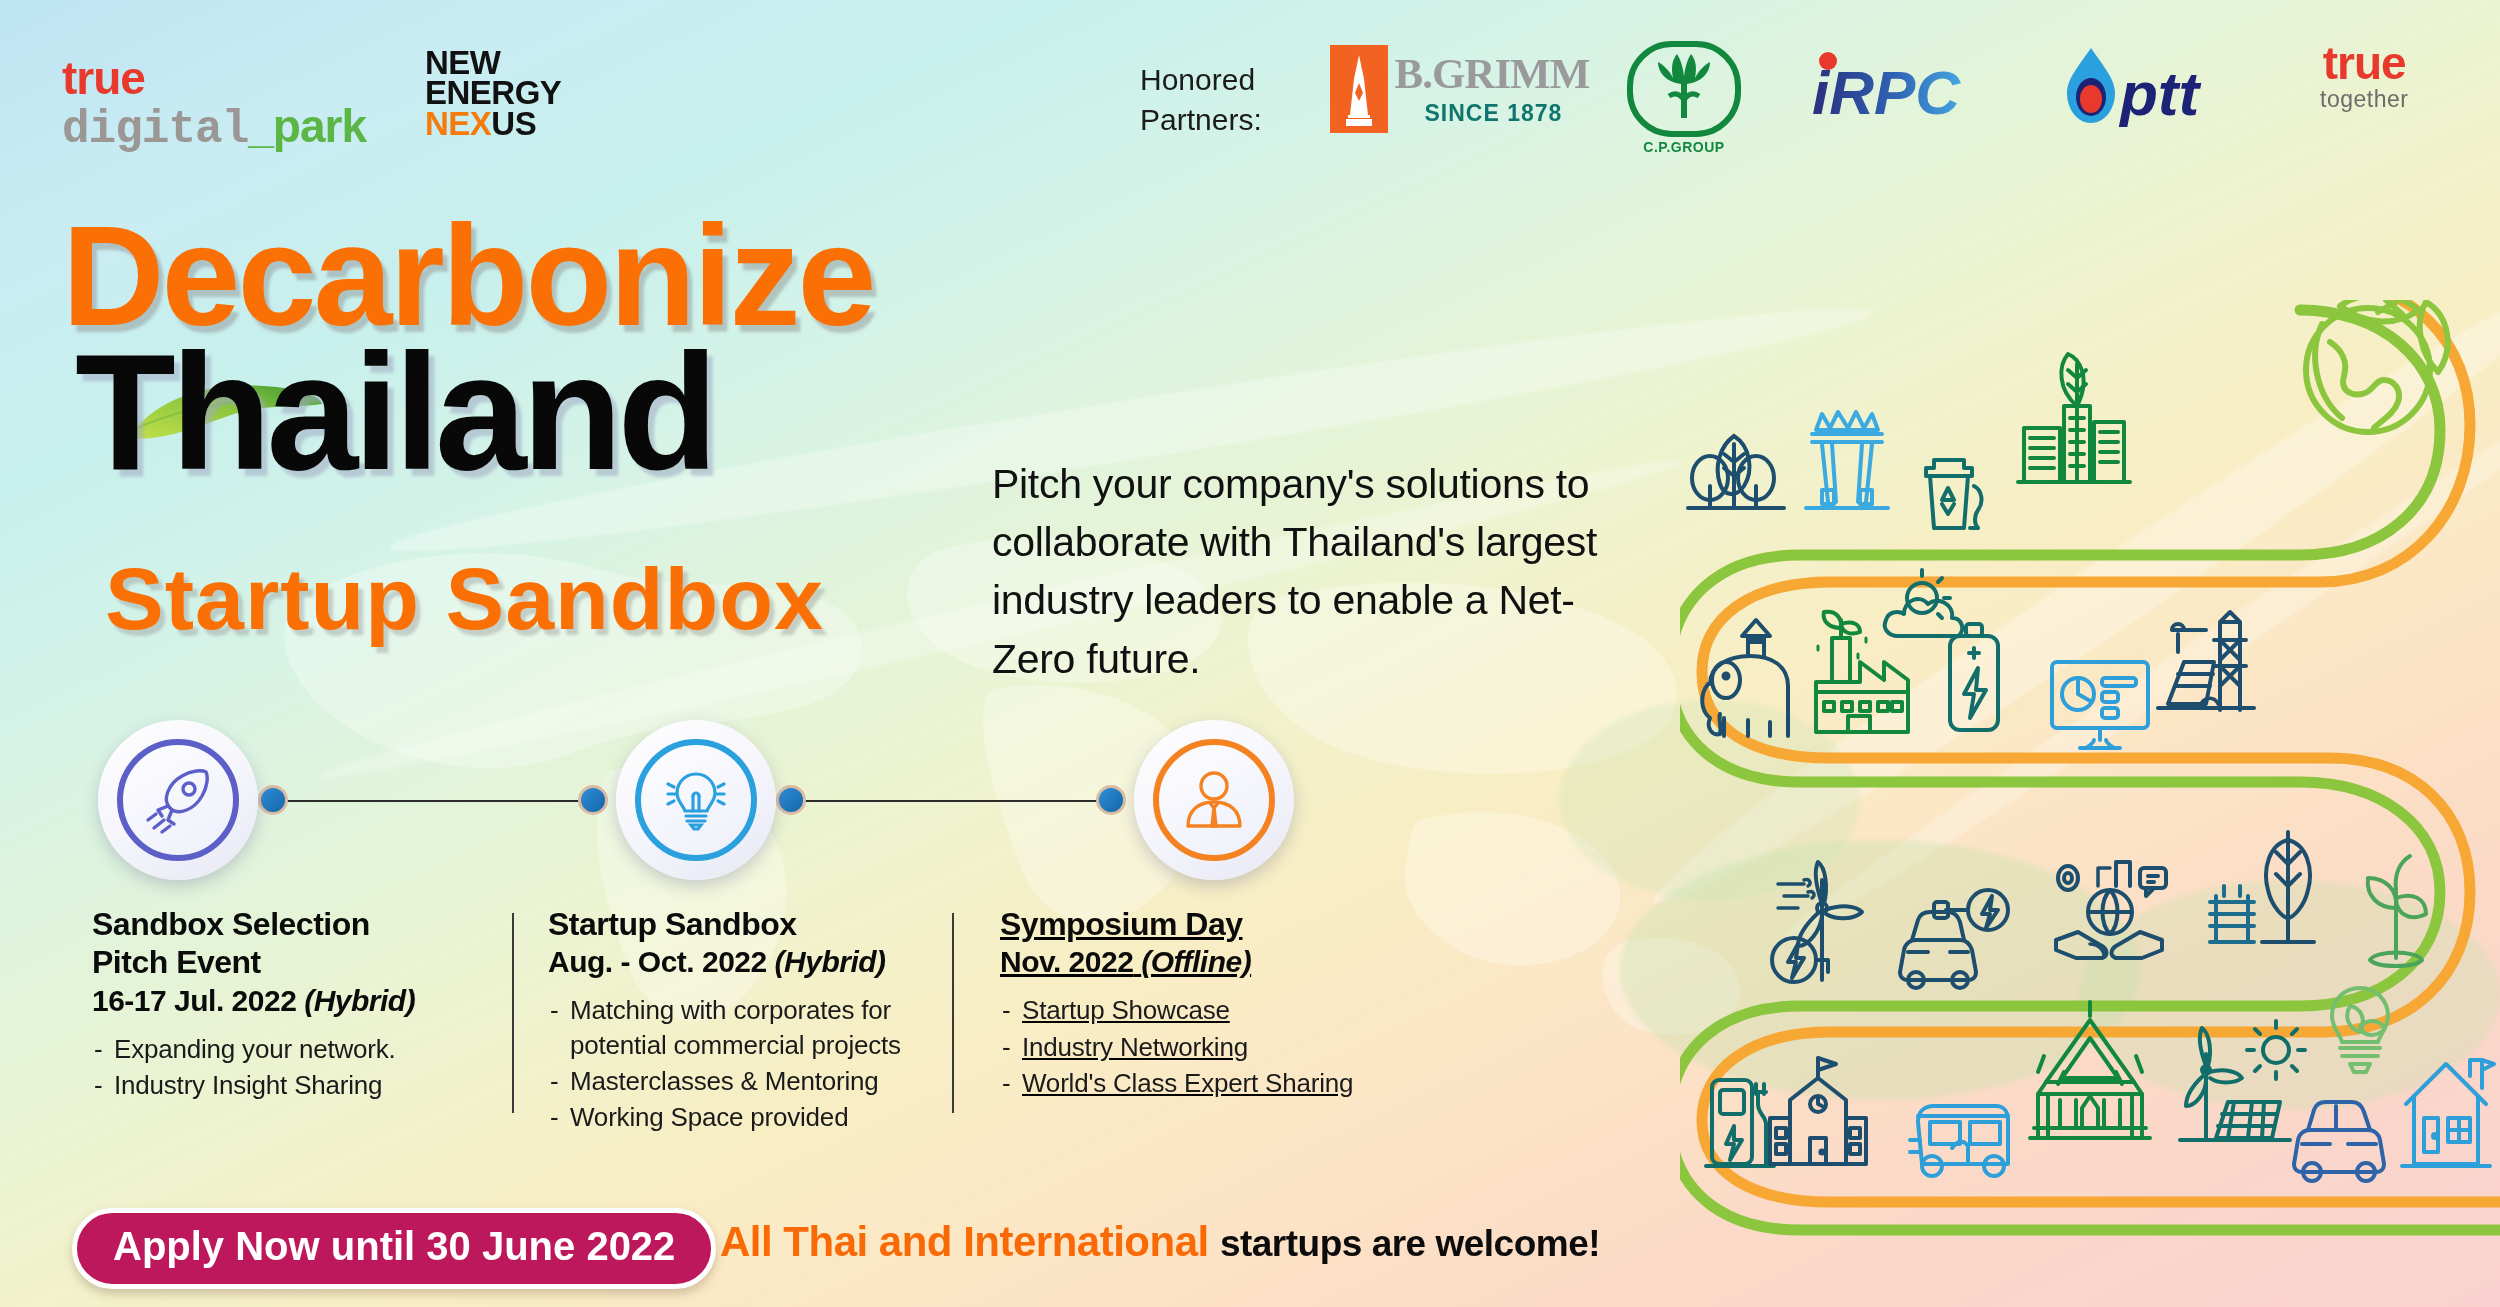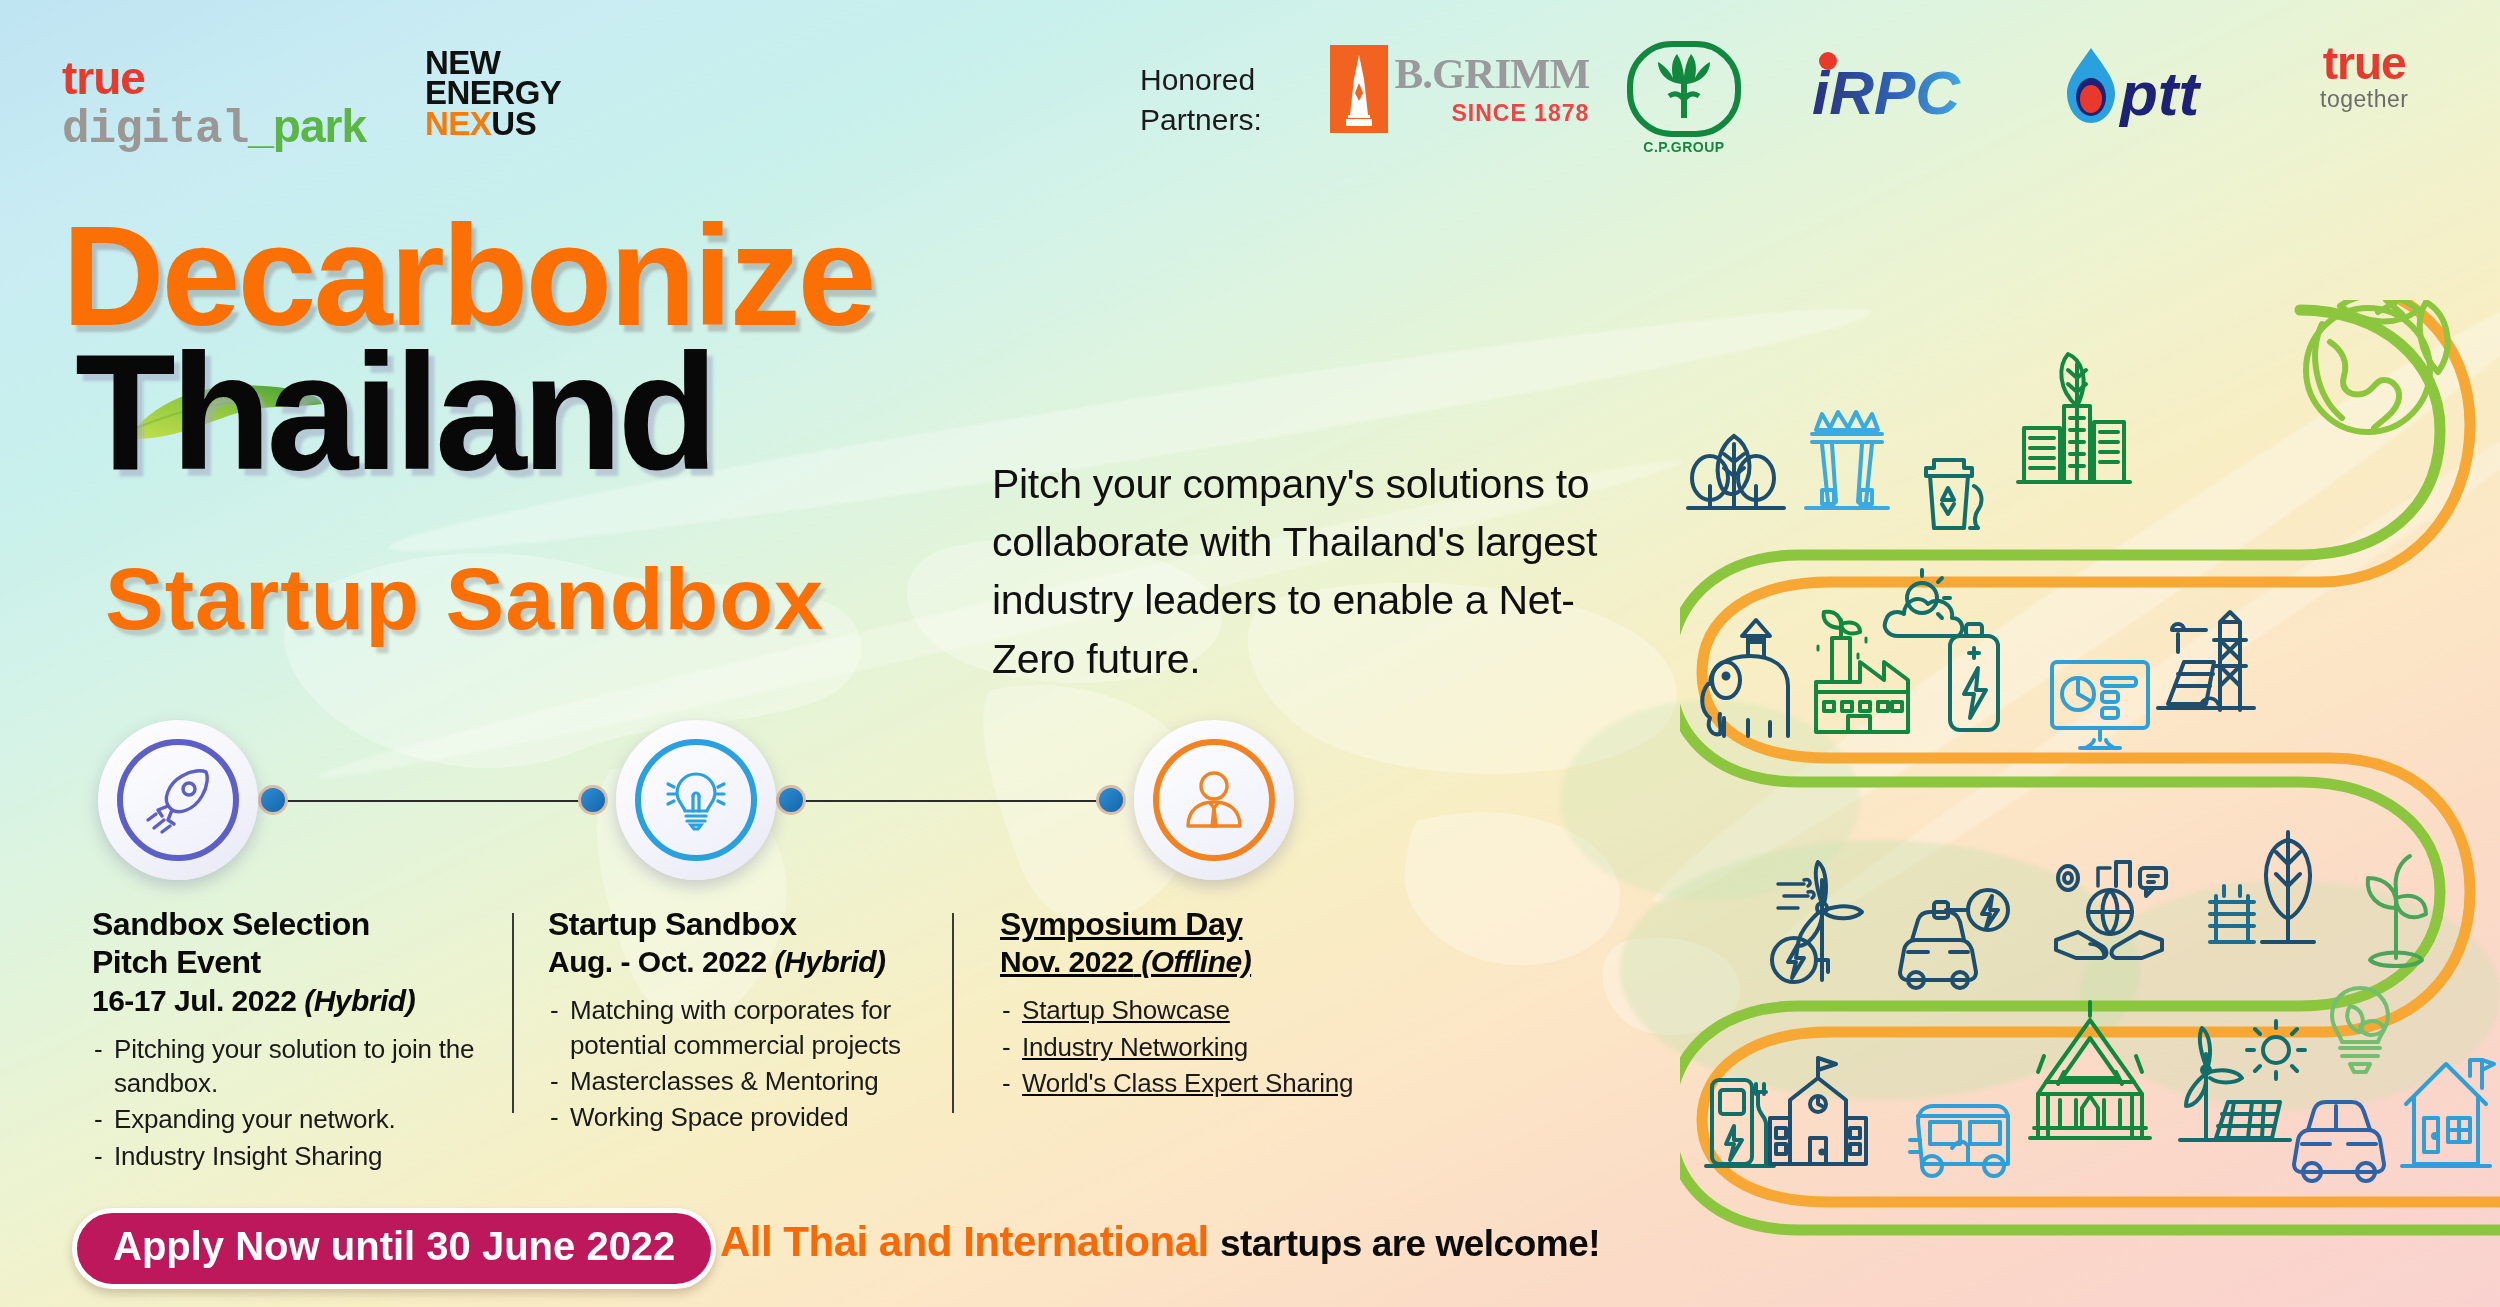--- a/index.html
+++ b/index.html
@@ -55,21 +55,21 @@
   .logo-nen .org { color:#f57c0c; }
 
   .honored { position:absolute; left:1140px; top:60px; font-size:30px; color:#1b1b1b; line-height:1.32; }
 
   .partner { position:absolute; top:45px; }
   .bgrimm { left:1330px; }
   .bgrimm .bg-box { width:58px; height:88px; background:#f26322; display:inline-block; vertical-align:middle; position:relative; overflow:hidden; }
   .bgrimm .bg-pagoda { position:absolute; left:50%; top:8px; transform:translateX(-50%); }
   .bgrimm .bg-txt { display:inline-block; vertical-align:middle; margin-left:2px; }
   .bgrimm .bg-name { font-family:"Liberation Serif", serif; font-size:43px; font-weight:bold; color:#9a9a9c; line-height:1; letter-spacing:-1px; }
-  .bgrimm .bg-since { font-size:23px; font-weight:bold; color:#ef4444; letter-spacing:1px; margin-top:5px; margin-left:30px;text-align:right; }
+  .bgrimm .bg-since { font-size:23px; font-weight:bold; color:#0f766e; letter-spacing:1px; margin-top:5px; margin-left:30px; }
 
   .cpgroup { left:1625px; top:40px; text-align:center; }
   .cpgroup .cp-txt { font-size:14px; font-weight:bold; color:#12883f; letter-spacing:.5px; margin-top:-3px; }
 
   .irpc { left:1810px; top:48px; }
   .ptt { left:2060px; top:45px; }
   .truelogo { left:2320px; top:42px; text-align:center; }
   .truelogo .t1 { font-size:46px; font-weight:bold; color:#e8392c; line-height:.95; letter-spacing:-1px; }
   .truelogo .t2 { font-size:23px; color:#6d6c6c; letter-spacing:.5px; }
 
@@ -334,21 +334,20 @@
 
 <div class="tl-cols">
   <div class="col-div" style="left:512px;top:8px;height:200px;"></div>
   <div class="col-div" style="left:952px;top:8px;height:200px;"></div>
 
   <div class="tl-col" style="left:92px;width:400px;">
     <div class="c-title">Sandbox Selection</div>
     <div class="c-title">Pitch Event</div>
     <div class="c-date"><span>16-17 Jul. 2022</span> <em>(Hybrid)</em></div>
     <ul>
-      <li>Pitching your solution to join the sandbox.</li>
       <li>Expanding your network.</li>
       <li>Industry Insight Sharing</li>
     </ul>
   </div>
 
   <div class="tl-col" style="left:548px;width:420px;">
     <div class="c-title">Startup Sandbox</div>
     <div class="c-date"><span>Aug. - Oct. 2022</span> <em>(Hybrid)</em></div>
     <ul>
       <li>Matching with corporates for potential commercial projects</li>

